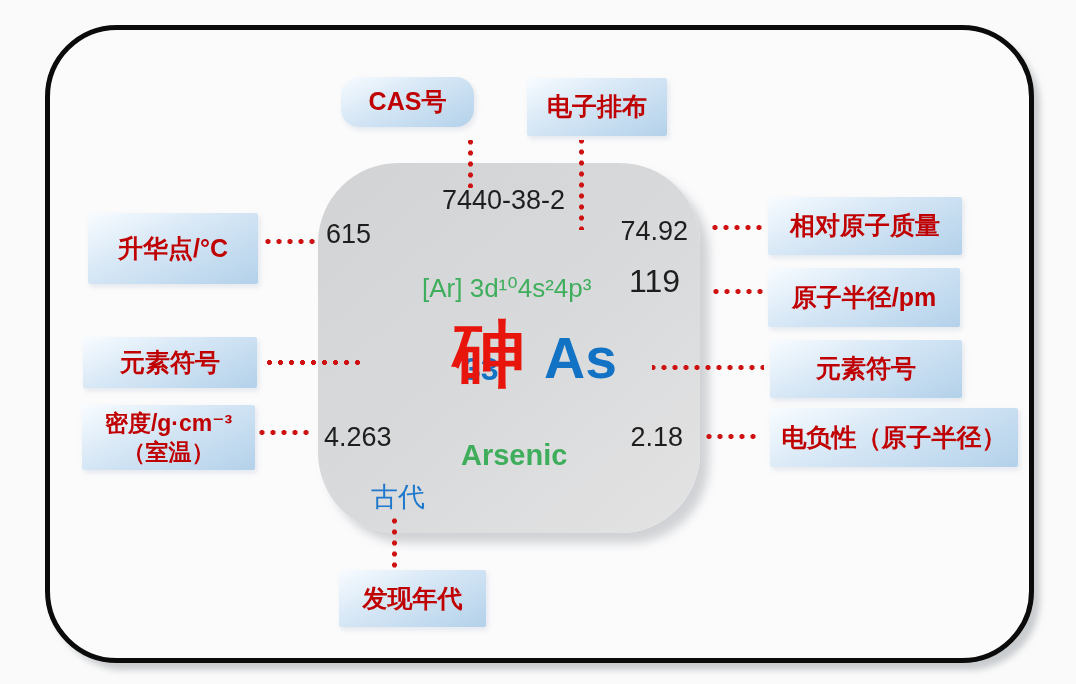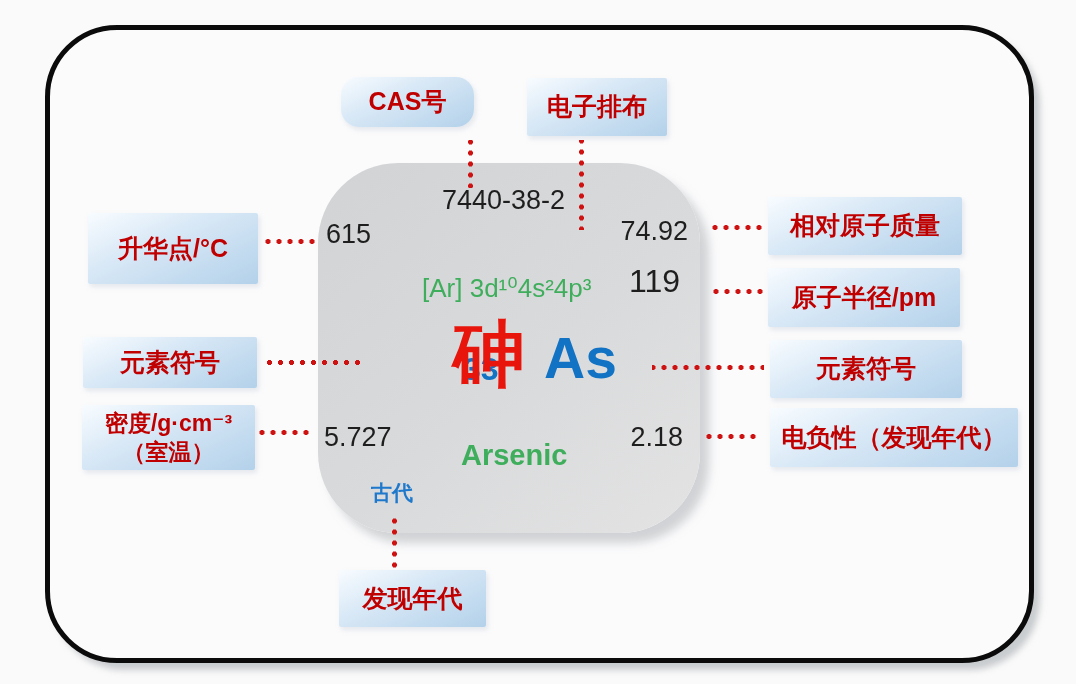--- a/index.html
+++ b/index.html
@@ -36,21 +36,21 @@
   .v-sublim     { left:8px;   top:56px; }
   .v-mass       { right:12px; top:53px;text-align:center; }
   .v-econfig    { left:104px; top:78px; font-size:26px; }
   .v-radius     { right:20px; top:100px; font-size:32px; }
   .v-z          { left:97px;  top:188px; font-size:32px; font-weight:bold;margin-left:48px; }
   .v-zh         { left:135px; top:155px; font-size:72px; line-height:1; font-weight:bold; }
   .v-sym        { left:226px; top:167px; font-size:57px; line-height:1; font-weight:bold; }
   .v-en         { left:143px; top:244px; font-size:29px; font-weight:bold; }
   .v-density    { left:6px;   top:259px; }
   .v-eneg       { right:17px; top:259px; }
-  .v-era        { left:53px;  top:316px; font-size:21px; color:#1e78cc;font-weight:bold; }
+  .v-era        { left:53px;  top:316px; font-size:27px; color:#1e78cc; }
 
   .lbl {
     position:absolute; display:flex; align-items:center; justify-content:center;
     flex-direction:column;
     background:linear-gradient(155deg,#f8fcff 0%,#d8e8f6 40%,#b3d1ea 100%);
     color:#c00000; font-weight:bold; font-size:25px;
     border-radius:2px; line-height:1.25;
     box-shadow:2px 3px 5px rgba(185,195,205,.35);
     white-space:nowrap;
   }
@@ -94,21 +94,21 @@
   <div class="element-card">
     <span class="num v-cas">7440-38-2</span>
     <span class="num v-sublim">615</span>
     <span class="num v-mass">74.92</span>
     <span class="green v-econfig">[Ar] 3d¹⁰4s²4p³</span>
     <span class="num v-radius">119</span>
     <span class="blue v-z">33</span>
     <span class="red v-zh">砷</span>
     <span class="blue v-sym">As</span>
     <span class="green v-en">Arsenic</span>
-    <span class="num v-density">5.727</span>
+    <span class="num v-density">4.263</span>
     <span class="num v-eneg">2.18</span>
     <span class="v-era">古代</span>
   </div>
 
   <div class="lbl lbl-cas">
     <span>CAS号</span>
   </div>
   <div class="lbl lbl-econfig">
     <span>电子排布</span>
   </div>
@@ -125,21 +125,21 @@
   <div class="lbl lbl-mass">
     <span>相对原子质量</span>
   </div>
   <div class="lbl lbl-radius">
     <span>原子半径/pm</span>
   </div>
   <div class="lbl lbl-symbol">
     <span>元素符号</span>
   </div>
   <div class="lbl lbl-eneg">
-    <span>电负性（发现年代）</span>
+    <span>电负性（原子半径）</span>
   </div>
   <div class="lbl lbl-discovery">
     <span>发现年代</span>
   </div>
 
   <div class="dot-v c-cas"></div>
   <div class="dot-v c-econfig"></div>
   <div class="dot-h c-sublim"></div>
   <div class="dot-h c-z"></div>
   <div class="dot-h c-density"></div>

